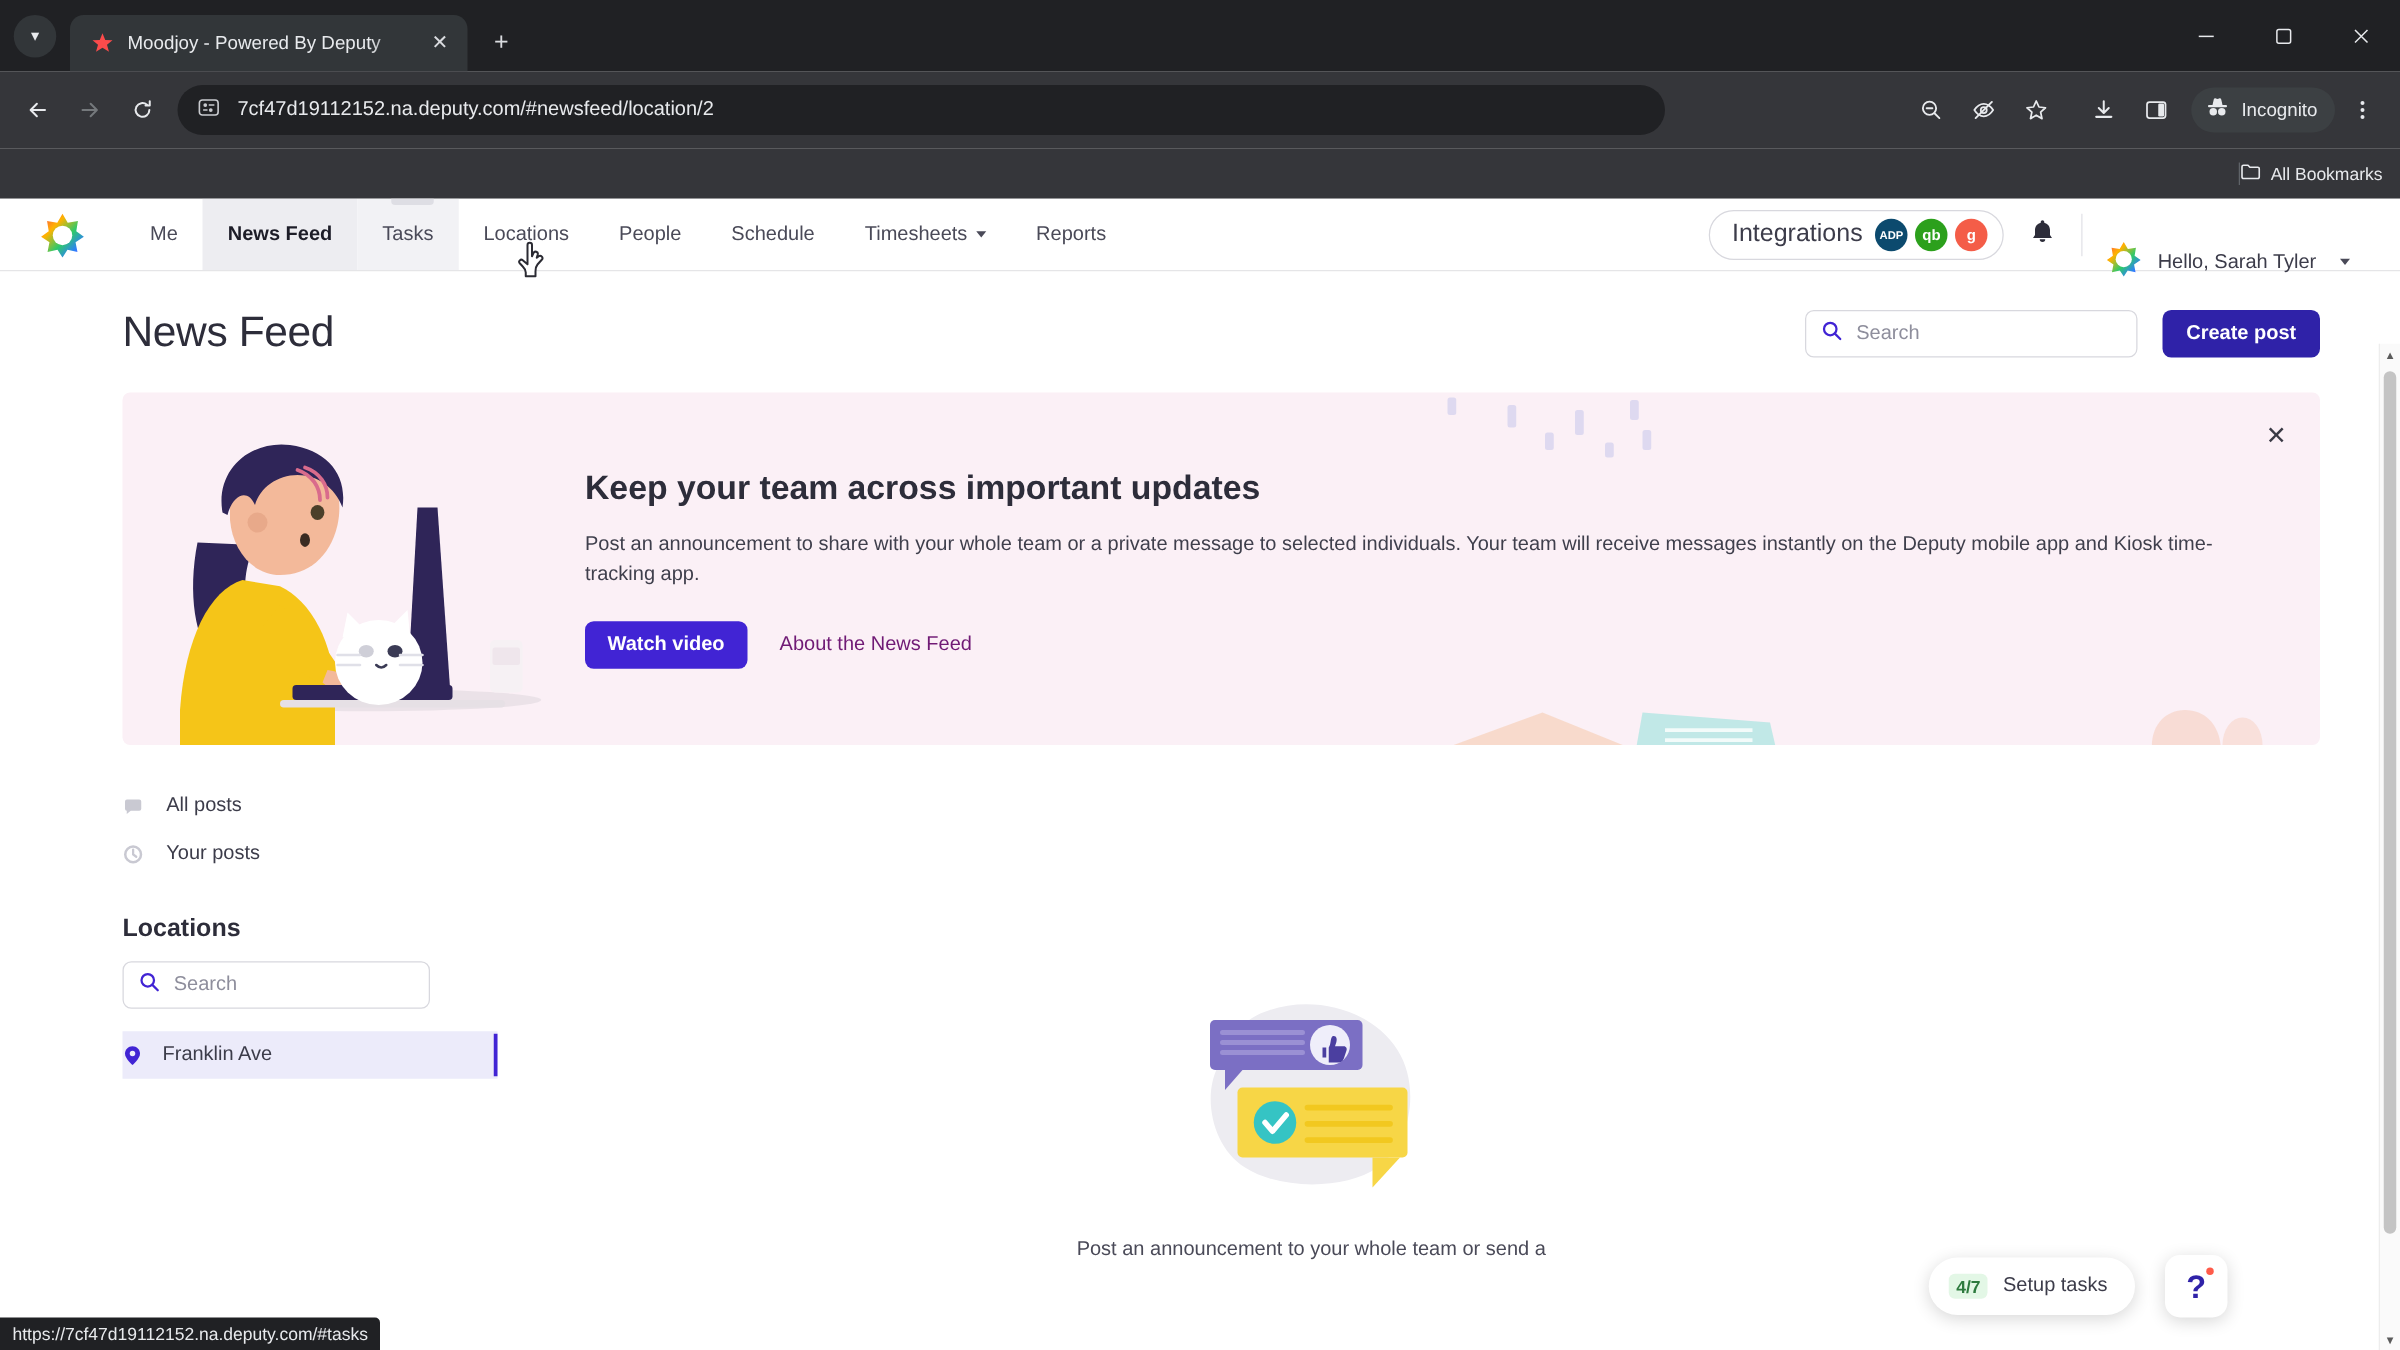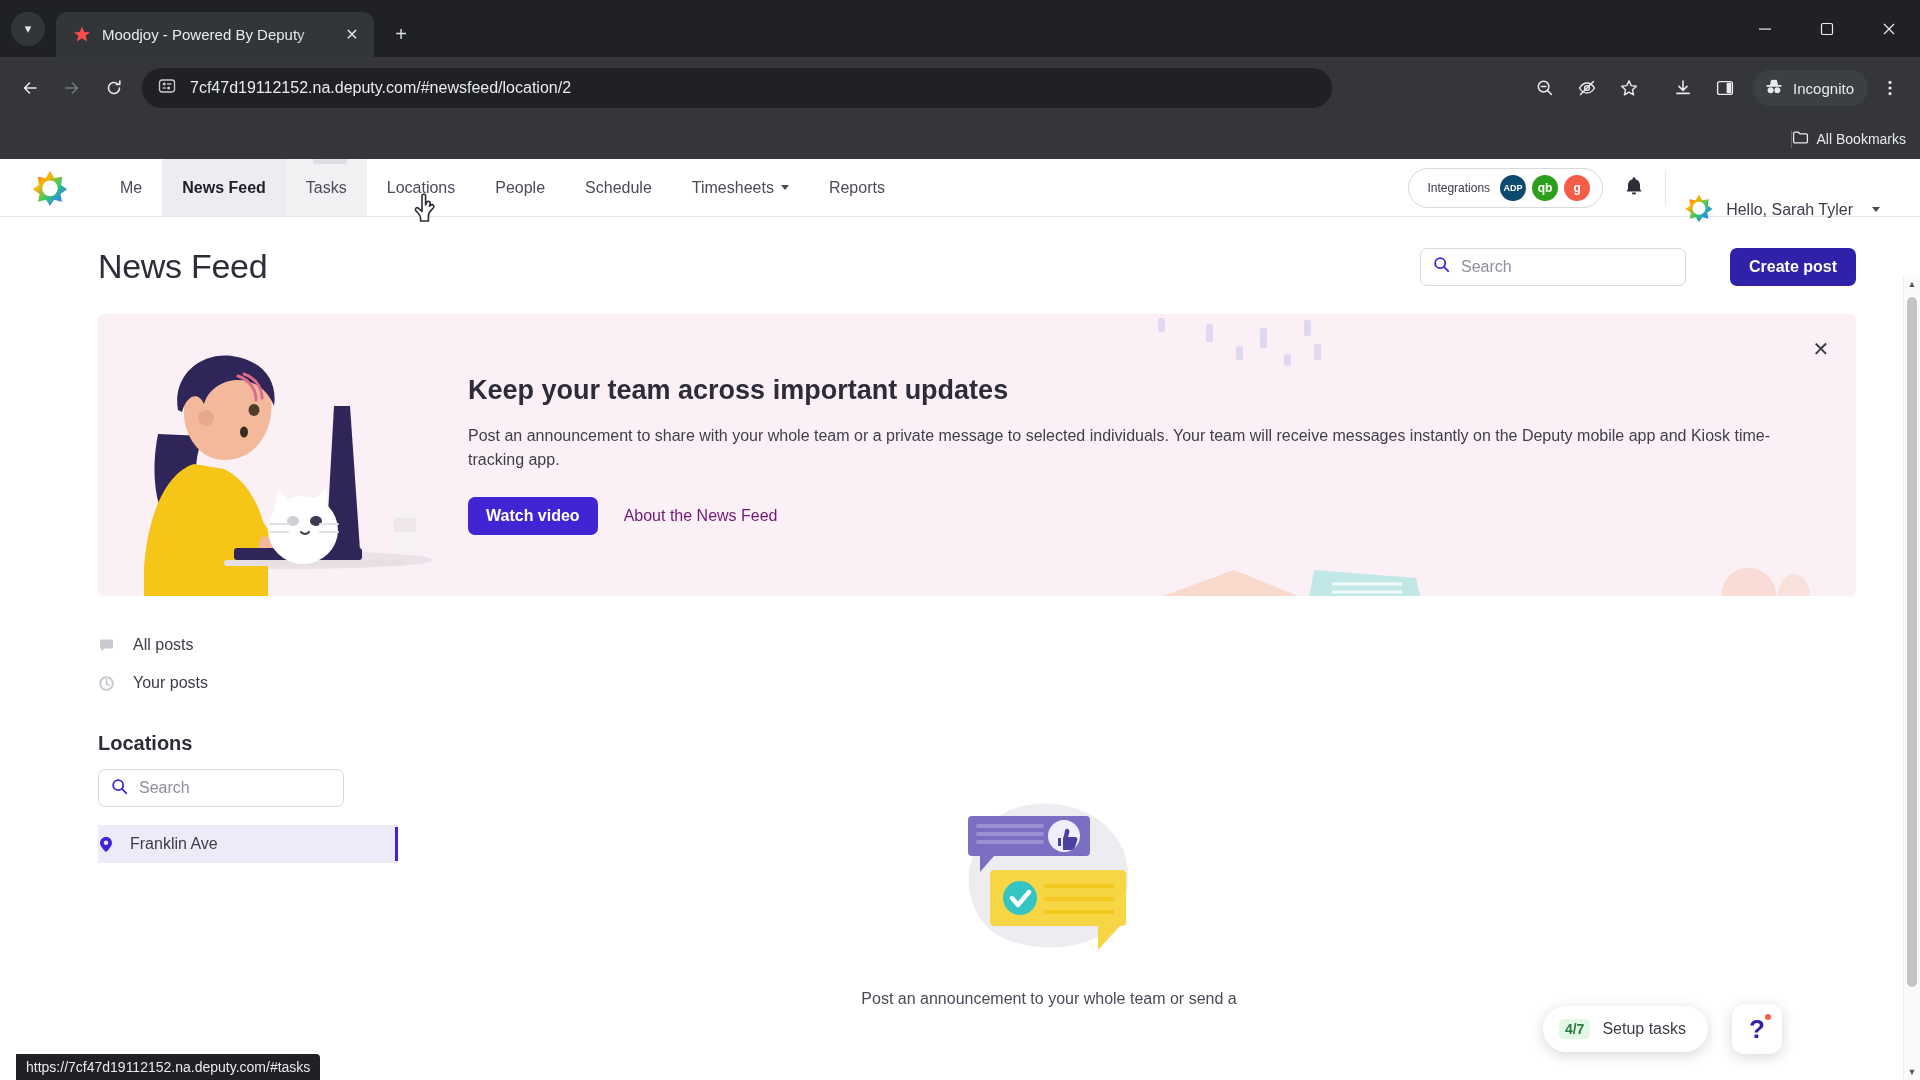--- a/index.html
+++ b/index.html
@@ -119,21 +119,21 @@
     border-top: 5px solid #4a4a58;
   }
   .appnav-right {
     margin-left:auto; display:flex; align-items:center; gap: 0; padding-right: 40px;
   }
   .integrations-pill {
     height: 40px; border-radius: 20px; border: 1px solid #d8d8de;
     display:flex; align-items:center; gap:6px; padding: 0 12px 0 18px;
     background:#fff;
   }
-  .integrations-pill .lbl { font-size: 12px; color:#3c3c4a; margin-right:4px; }
+  .integrations-pill .lbl { font-size: 20px; color:#3c3c4a; margin-right:4px; }
   .intg {
     width: 26px; height: 26px; border-radius: 13px;
     display:flex; align-items:center; justify-content:center;
     font-size: 12px; font-weight:700; color:#fff;
   }
   .bell-wrap { width: 62px; display:flex; align-items:center; justify-content:center; }
   .user-sep { width:1px; height:34px; background:#e2e2e7; }
   .user-box { display:flex; align-items:center; gap:12px; padding-left: 18px; margin-top: 44px; }
   .user-name { font-size:16px; color:#3c3c4a; }
 
@@ -145,21 +145,21 @@
   .page-title { font-size: 34px; font-weight: 400; color:#2d2d3a; letter-spacing:-0.3px; }
   .page-head-right { margin-left:auto; display:flex; align-items:center; gap: 20px; }
   .search-box {
     width: 266px; height: 38px; border:1px solid #d8d8de; border-radius: 7px;
     background:#fff; display:flex; align-items:center; gap: 11px; padding: 0 12px;
   }
   .search-box .ph { color:#8e8e9c; font-size:16px; }
   .btn-primary {
     height: 38px; background:#2f22a8; color:#fff; border-radius:7px;
     display:flex; align-items:center; padding: 0 19px;
-    font-size: 16px; font-weight: 700; margin-left: 24px;
+    font-size: 16px; font-weight: 700;
   }
 
   
   .banner {
     margin: 28px 64px 0 98px; height: 282px; background: #fbf0f6;
     border-radius: 6px; position: relative; overflow: hidden;
     display:flex; align-items: center;
   }
   .banner-art { width: 370px; height: 282px; position: relative; flex:0 0 370px; }
   .banner-body { flex: 1 1 auto; padding-right: 80px; }
@@ -241,21 +241,21 @@
     background:#fafafa; border-left:1px solid #ededed;
   }
   .pg-scroll .arr { height: 17px; display:flex; align-items:center; justify-content:center; color:#5b5b5b; font-size:9px; }
   .pg-scroll .thumb {
     position:absolute; left: 3px; right:3px; top: 22px; height: 690px;
     background:#c4c4c4; border-radius: 6px;
   }
 
   
   .statusbar {
-    position:absolute; left: 16px; bottom: 0; height: 26px;
+    position:absolute; left: 0; bottom: 0; height: 26px;
     background:#202124; color:#e8eaed; font-size: 14px;
     display:flex; align-items:center; padding: 0 10px;
     border-top-right-radius: 4px;
   }
 
   
   .cursor { position:absolute; left: 412px; top: 190px; width: 30px; height:34px; }
 </style>
 </head>
 <body>

